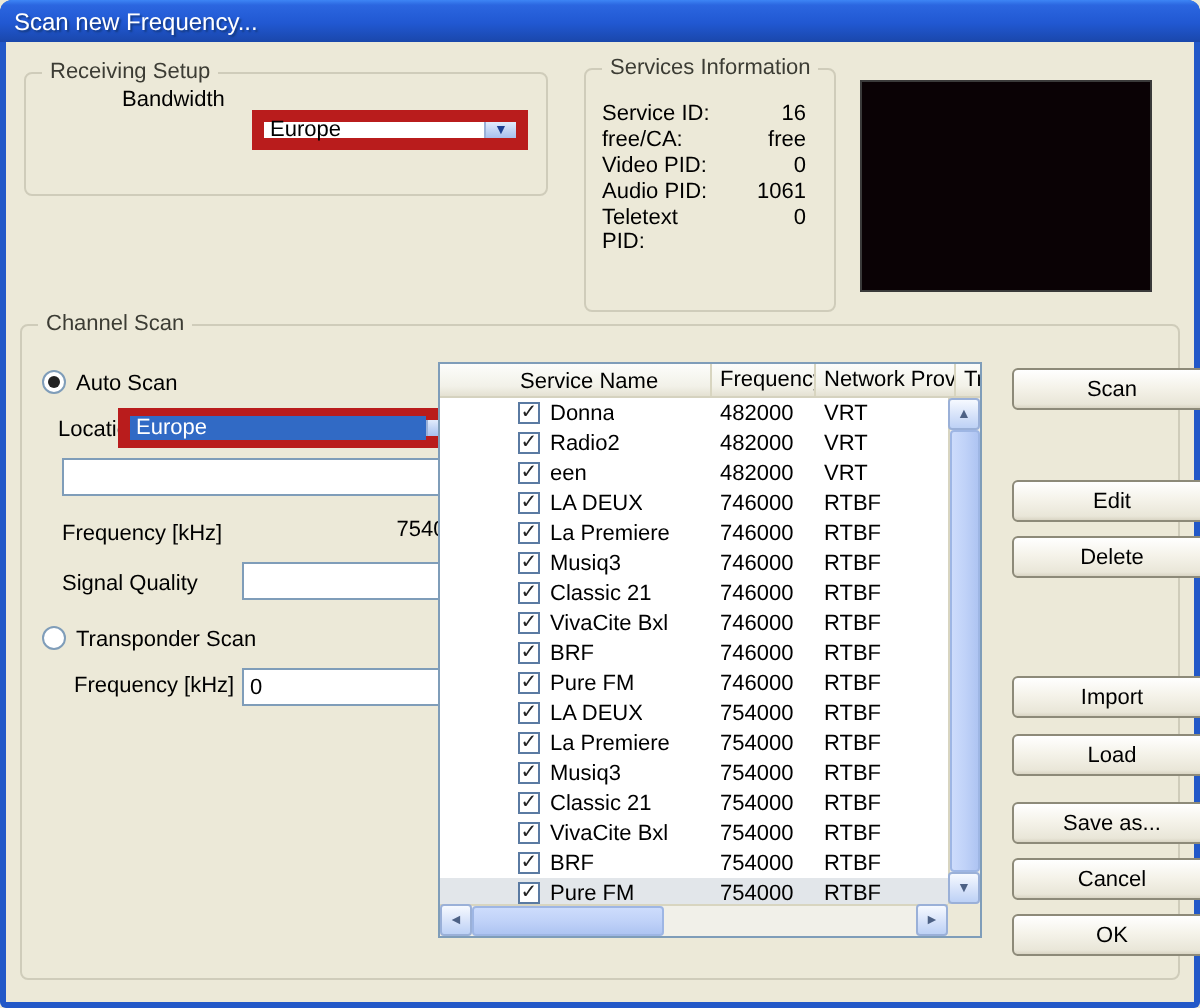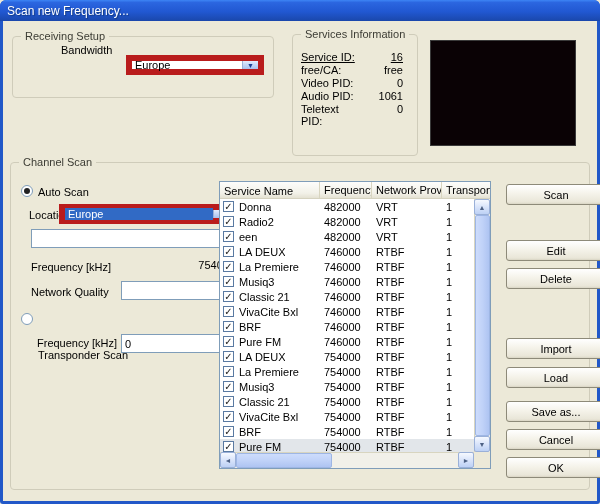--- a/index.html
+++ b/index.html
@@ -52,21 +52,21 @@
 
   
   .table { position:absolute; left:208px; top:18px; width:272px; height:288px; background:#fff; border:1px solid #7f9db9; }
   .thead { position:absolute; top:0; left:0; right:0; height:17px; display:flex; overflow:hidden;
     background:linear-gradient(180deg,#fdfdfb 0%,#f2f1e8 70%,#e4e1d2 100%); border-bottom:1px solid #d5d2bf; }
   .thead .tc { border-right:1px solid #d8d5c0; padding:2px 0 0 4px; white-space:nowrap; overflow:hidden; }
   .tbody { position:absolute; top:17px; left:0; right:16px; bottom:16px; overflow:hidden; }
   .trow { display:flex; height:15px; align-items:center; white-space:nowrap; }
   .trow.sel { background:#e2e6ea; }
   .tc { flex:none; overflow:hidden; }
-  .c0 { width:100px; display:flex; align-items:center; }
+  .c0 { width:100px; display:flex; align-items:center;margin-left:36px; }
   .c1 { width:52px; padding-left:4px; }
   .c2 { width:70px; padding-left:4px; }
   .c3 { width:60px; padding-left:4px; }
   .cb { flex:none; width:11px; height:11px; margin:0 5px 0 3px; background:#fff; border:1px solid #5a7aa2;
     font-size:10px; line-height:9px; text-align:center; color:#222; }
   .ctext { overflow:hidden; white-space:nowrap; }
 
   
   .vscroll { position:absolute; top:17px; right:0; bottom:16px; width:16px; background:#f1f0e9; border-left:1px solid #d8d5c0; }
   .hscroll { position:absolute; bottom:0; left:0; right:16px; height:16px; background:#f1f0e9; border-top:1px solid #d8d5c0; }
@@ -100,21 +100,21 @@
       <span class="legend">Receiving Setup</span>
       <span class="lbl" style="left:16px; top:7px;padding-left:32px;">Bandwidth</span>
       <div class="combo bw-combo">
         <span class="combo-text">Europe</span>
         <span class="combo-btn">▼</span>
       </div>
     </div>
 
     <div class="group g-svc">
       <span class="legend">Services Information</span>
-      <div class="svc-row" style="top:16px;text-decoration:underline;">
+      <div class="svc-row" style="top:16px;">
         <span class="sl">Service ID:</span>
         <span class="sv">16</span>
       </div>
       <div class="svc-row" style="top:29px;">
         <span class="sl">free/CA:</span>
         <span class="sv">free</span>
       </div>
       <div class="svc-row" style="top:42px;">
         <span class="sl">Video PID:</span>
         <span class="sv">0</span>
@@ -141,25 +141,25 @@
       <div class="combo loc-combo">
         <span class="combo-text hl">Europe</span>
         <span class="combo-btn">▼</span>
       </div>
 
       <input class="field loc-input" value="" style="">
 
       <span class="lbl" style="left:20px; top:98px;">Frequency [kHz]</span>
       <span class="freq-val">754000</span>
 
-      <span class="lbl" style="left:20px; top:123px;">Network Quality</span>
+      <span class="lbl" style="left:20px; top:123px;">Signal Quality</span>
       <input class="field sig-input" value="" style="">
 
       <span class="radio r-trans"></span>
-      <span class="lbl" style="left:27px; top:151px;margin-top:35px;">Transponder Scan</span>
+      <span class="lbl" style="left:27px; top:151px;">Transponder Scan</span>
 
       <span class="lbl" style="left:26px; top:174px;">Frequency [kHz]</span>
       <input class="field tf-input" value="0" style="">
 
       <div class="table">
         <div class="thead">
           <span class="tc c0" style="padding-left:4px;">Service Name</span>
           <span class="tc c1">Frequency</span>
           <span class="tc c2">Network Provider</span>
           <span class="tc c3">Transponder</span>

